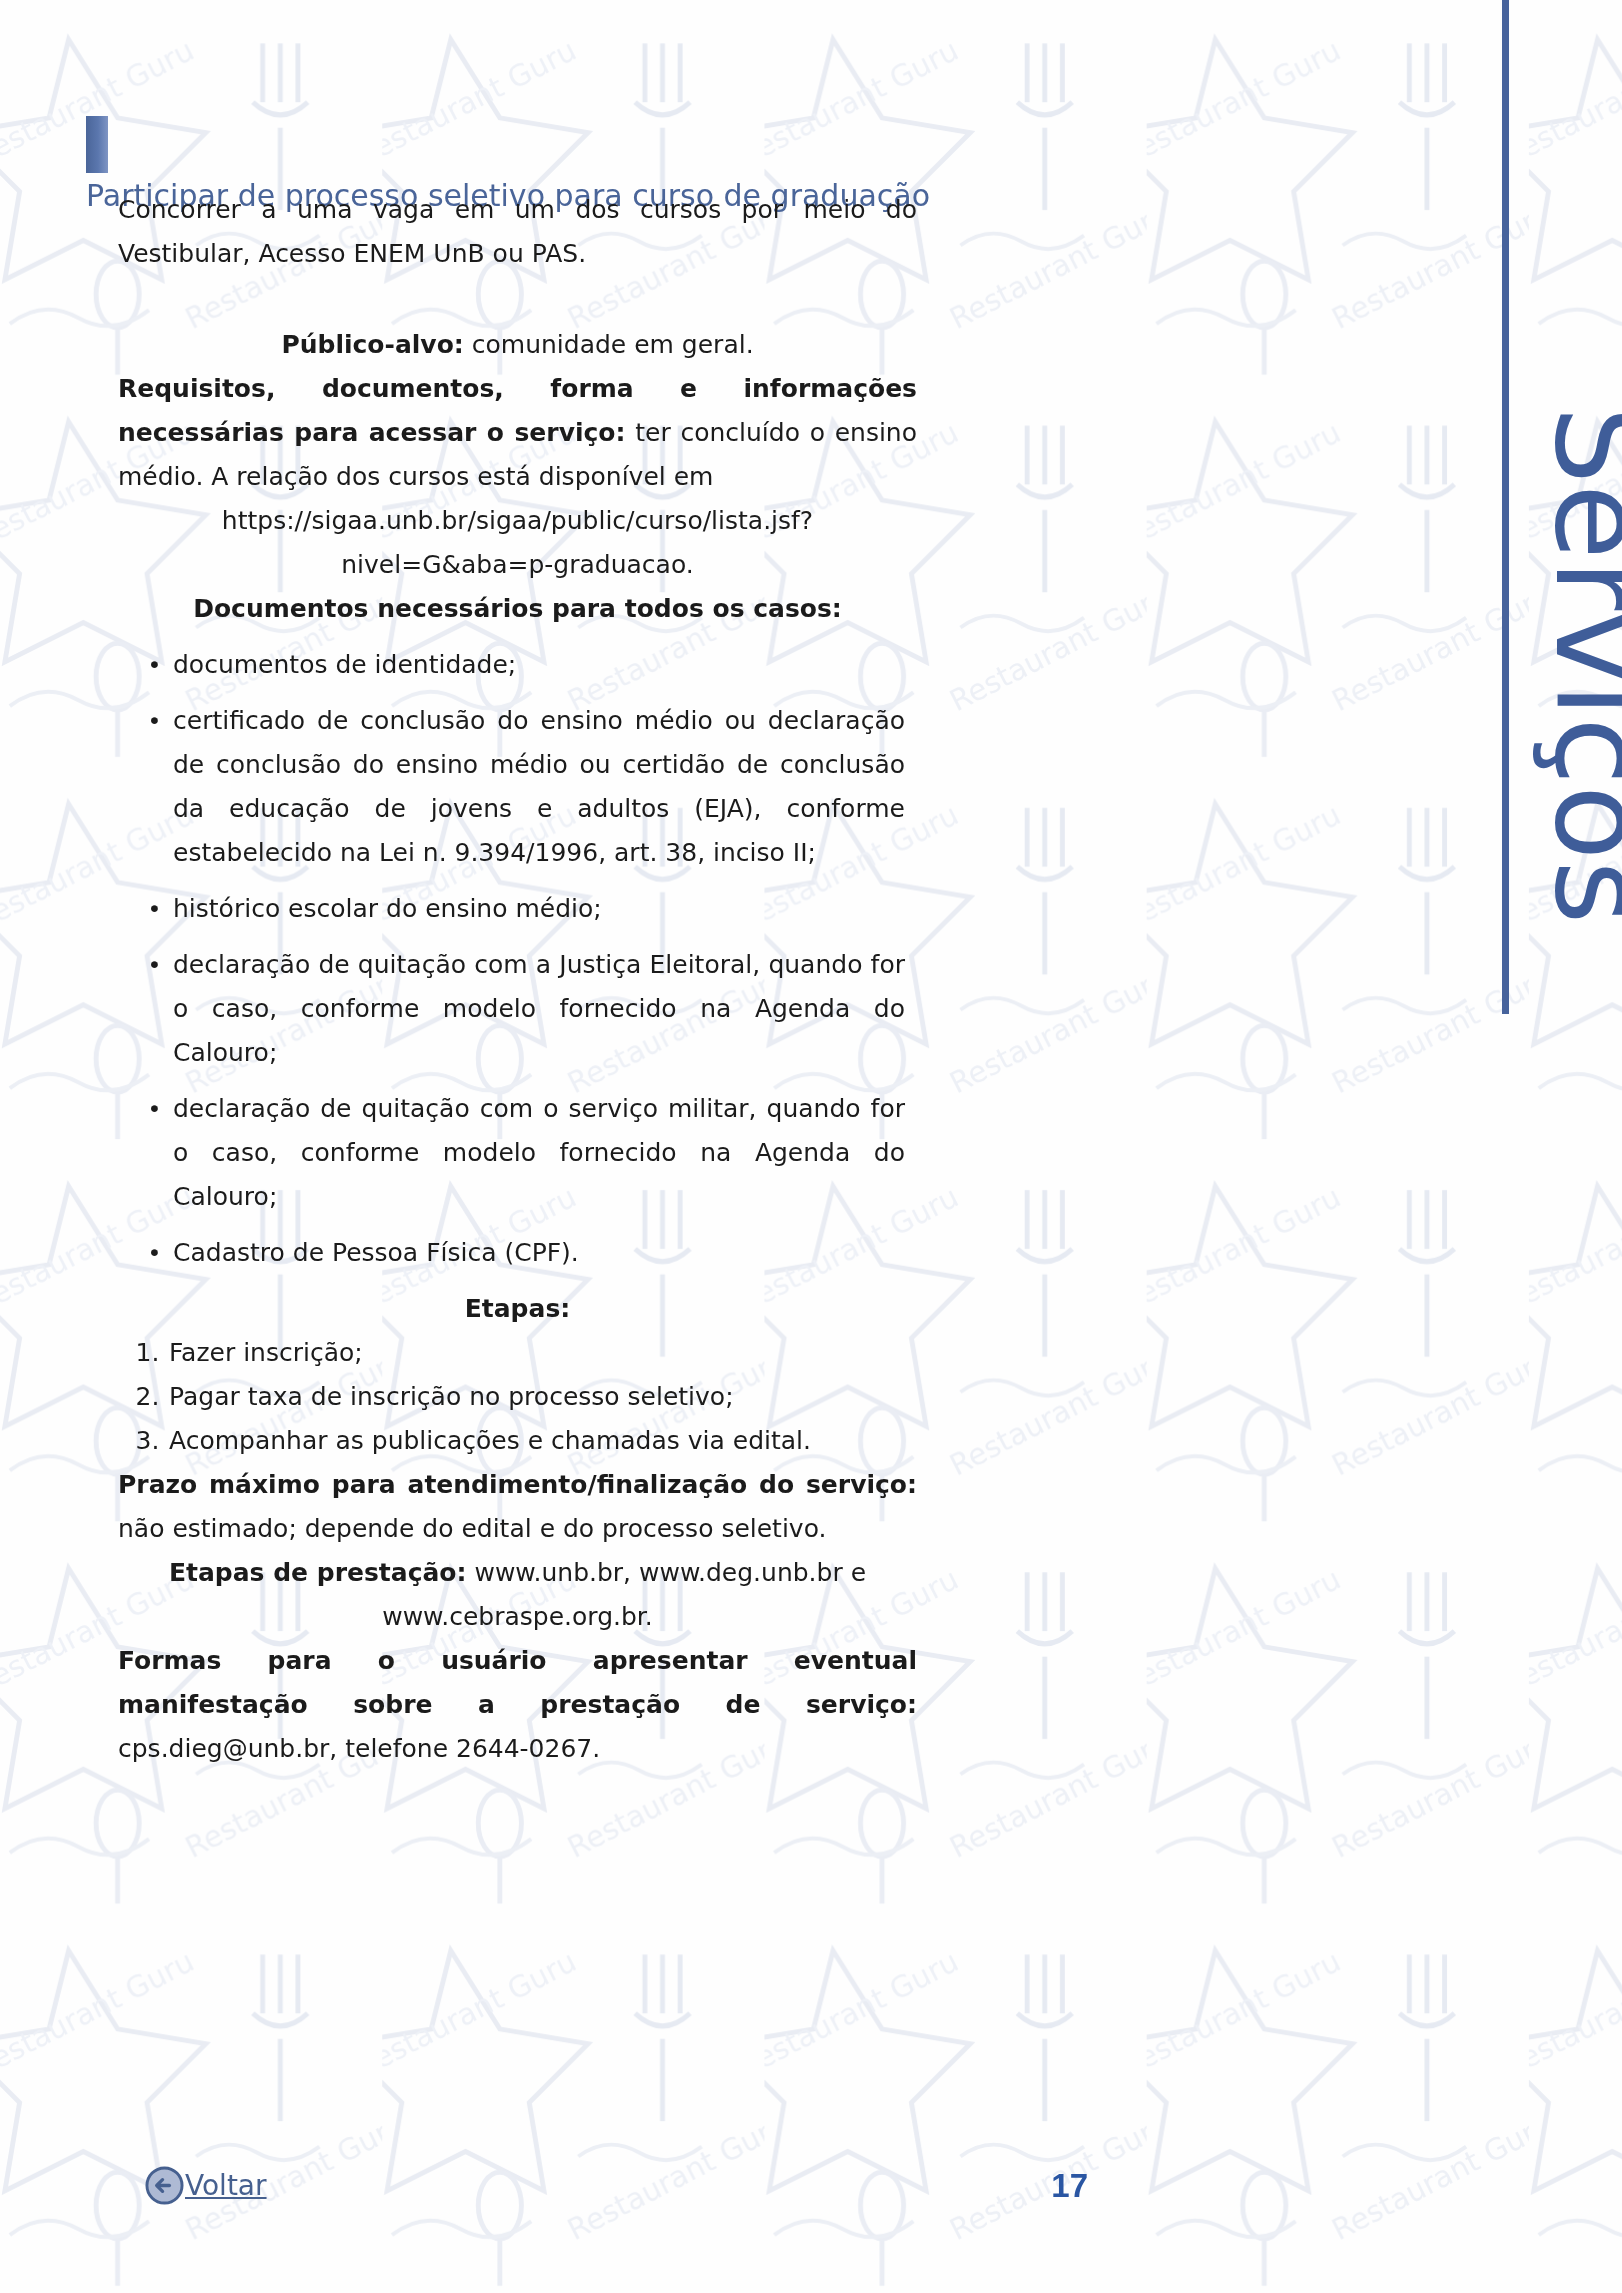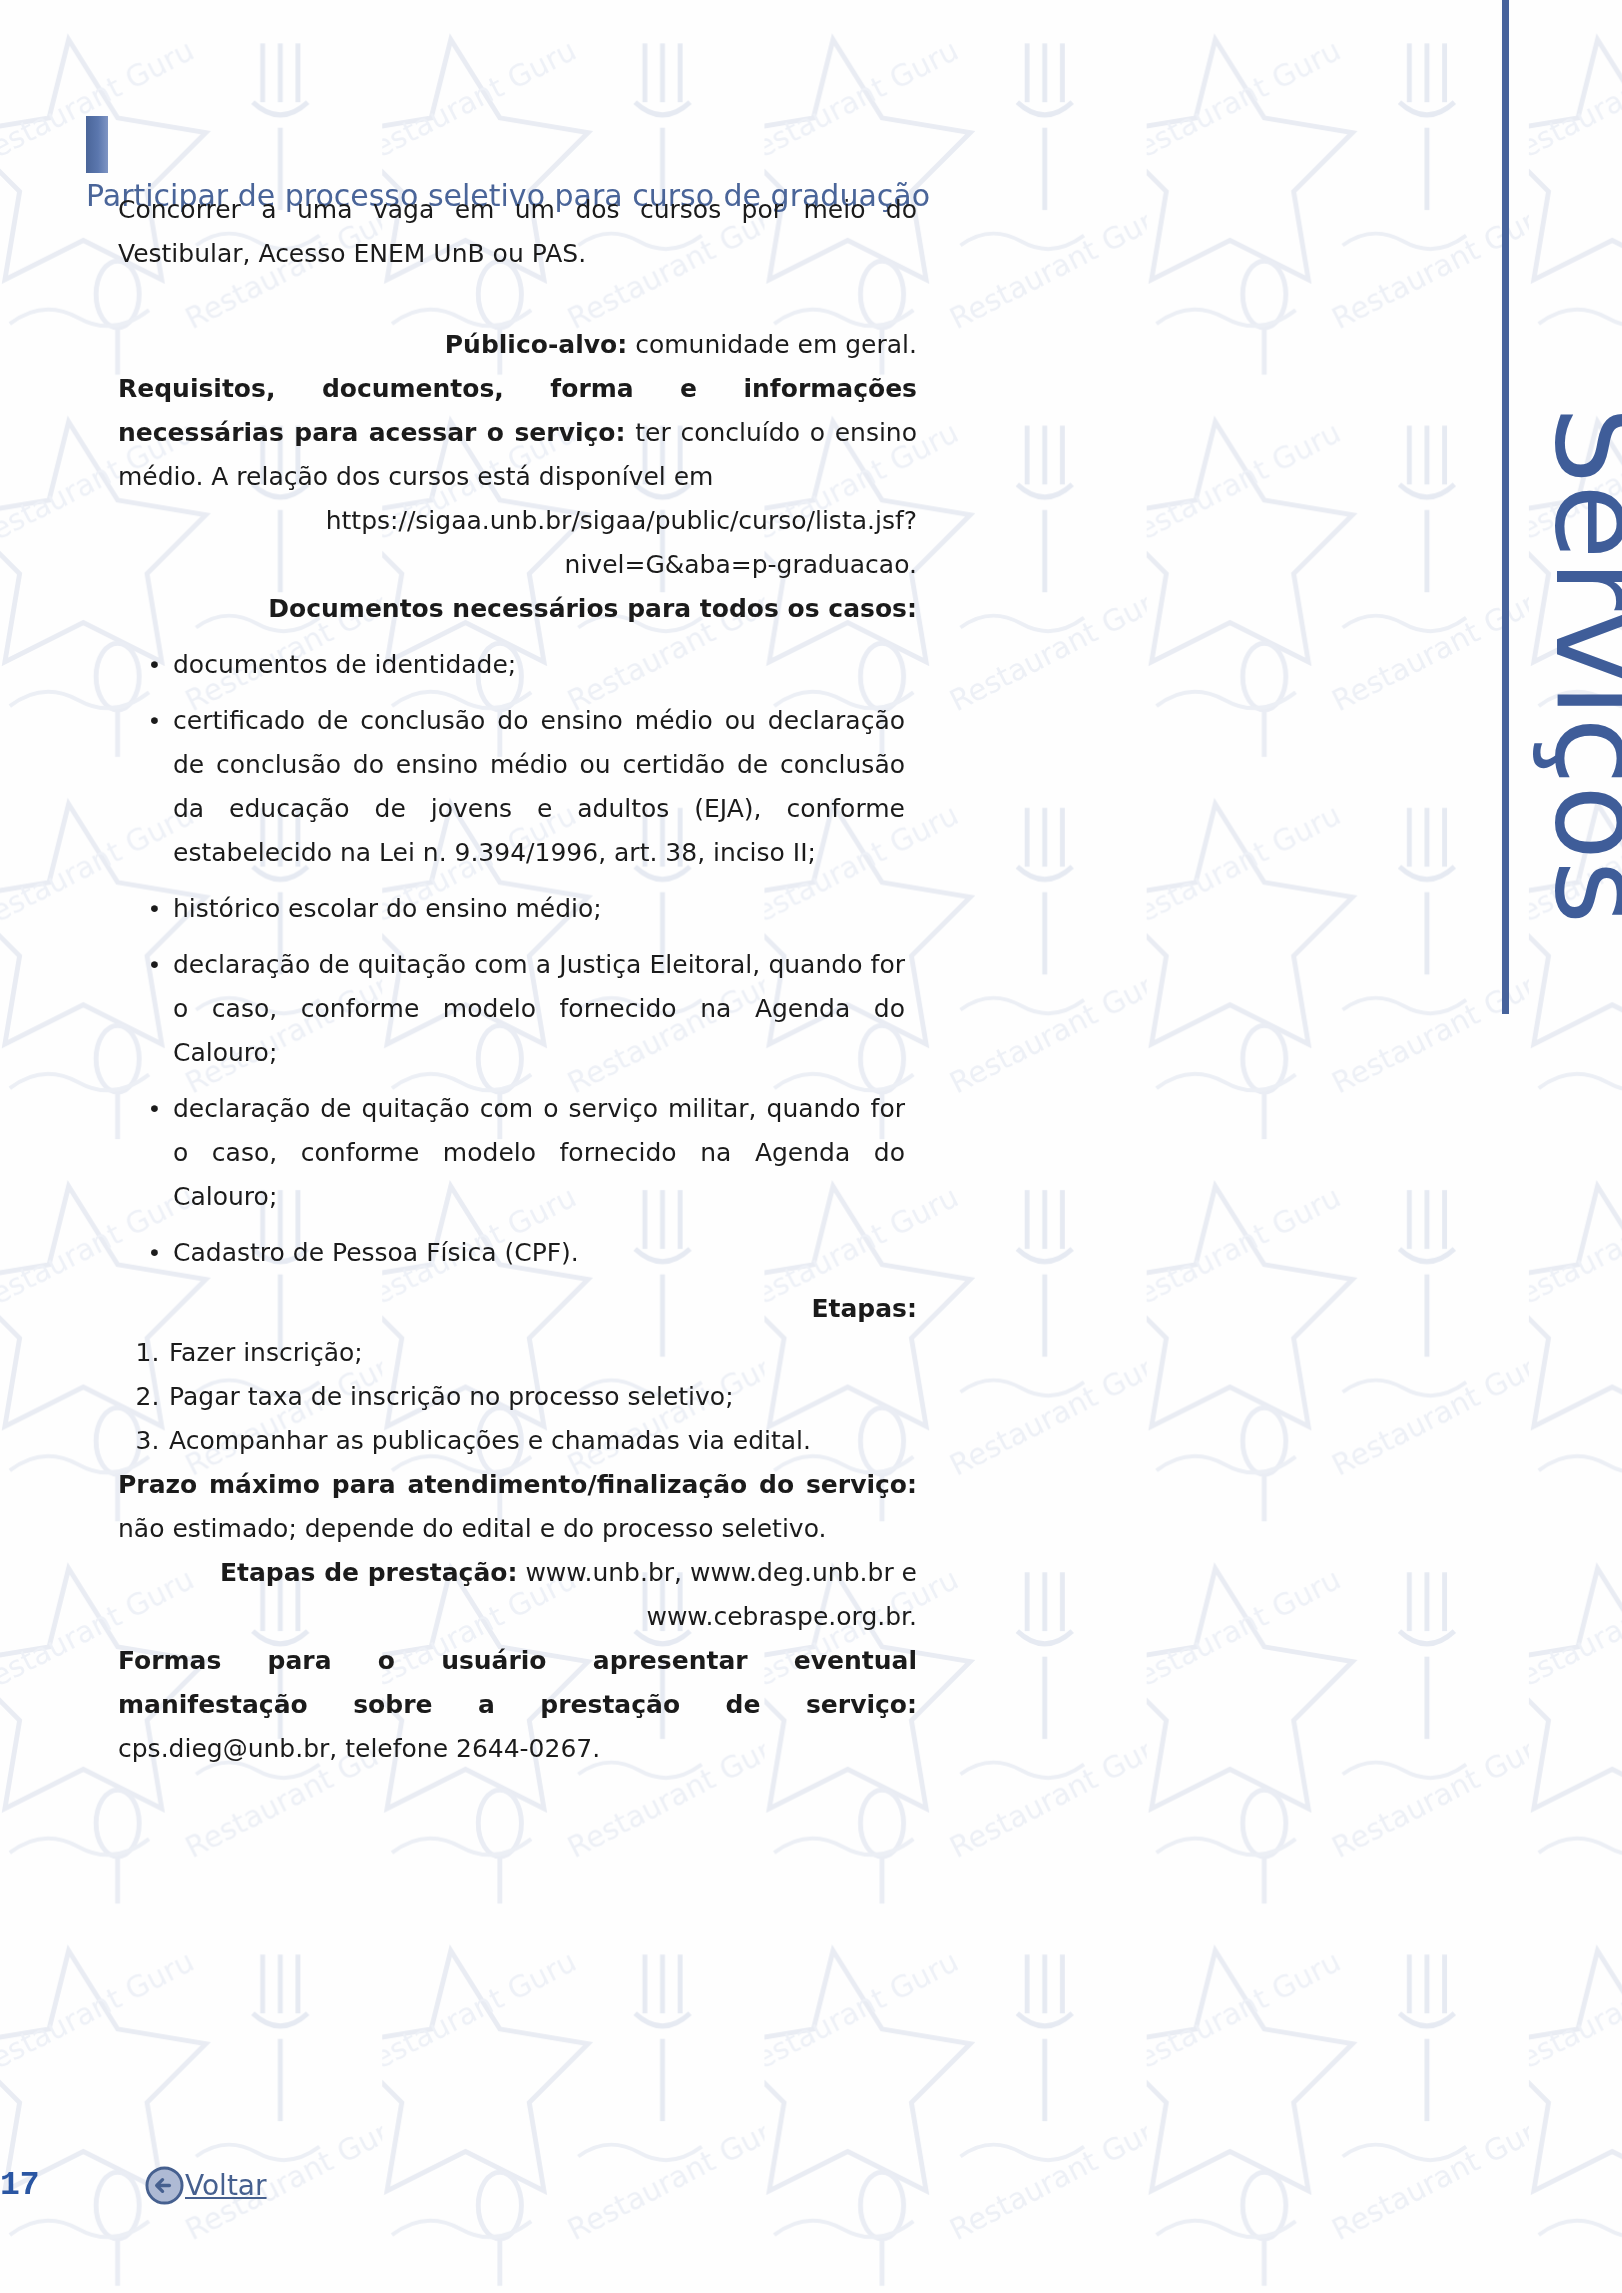--- a/index.html
+++ b/index.html
@@ -90,21 +90,21 @@
     width: 799px;
     z-index: 4;
     color: #1b1b1b;
     font-size: 25px;
     line-height: 44px;
     font-family: "DejaVu Sans", "Liberation Sans", sans-serif;
   }
 
   .para {
     margin: 0;
-    text-align: right;
+    text-align: center;
   }
   .para.justify {
     text-align: justify;
     text-justify: inter-word;
   }
   .spacer-lg { height: 47px; }
 
   .lbl {
     font-weight: bold;
   }
@@ -185,26 +185,26 @@
     line-height: 39px;
     text-decoration: underline;
     margin-left: 1px;
     font-family: "DejaVu Sans", "Liberation Sans", sans-serif;
   }
   .page-number {
     position: absolute;
     left: 0;
     top: 0px;
     width: 1088px;
-    text-align: left;
+    text-align: right;
     color: #2a56a3;
     font-size: 33px;
     font-weight: bold;
     line-height: 39px;
-    font-family: Liberation Mono, monospace;
+    font-family: Liberation Sans, sans-serif;
   }
 </style>
 </head>
 <body>
 
 <div class="page">
 
   <div class="watermark-layer">
     <svg width="1622" height="2294" viewBox="0 0 1655 2340" xmlns="http://www.w3.org/2000/svg">
       <defs>

